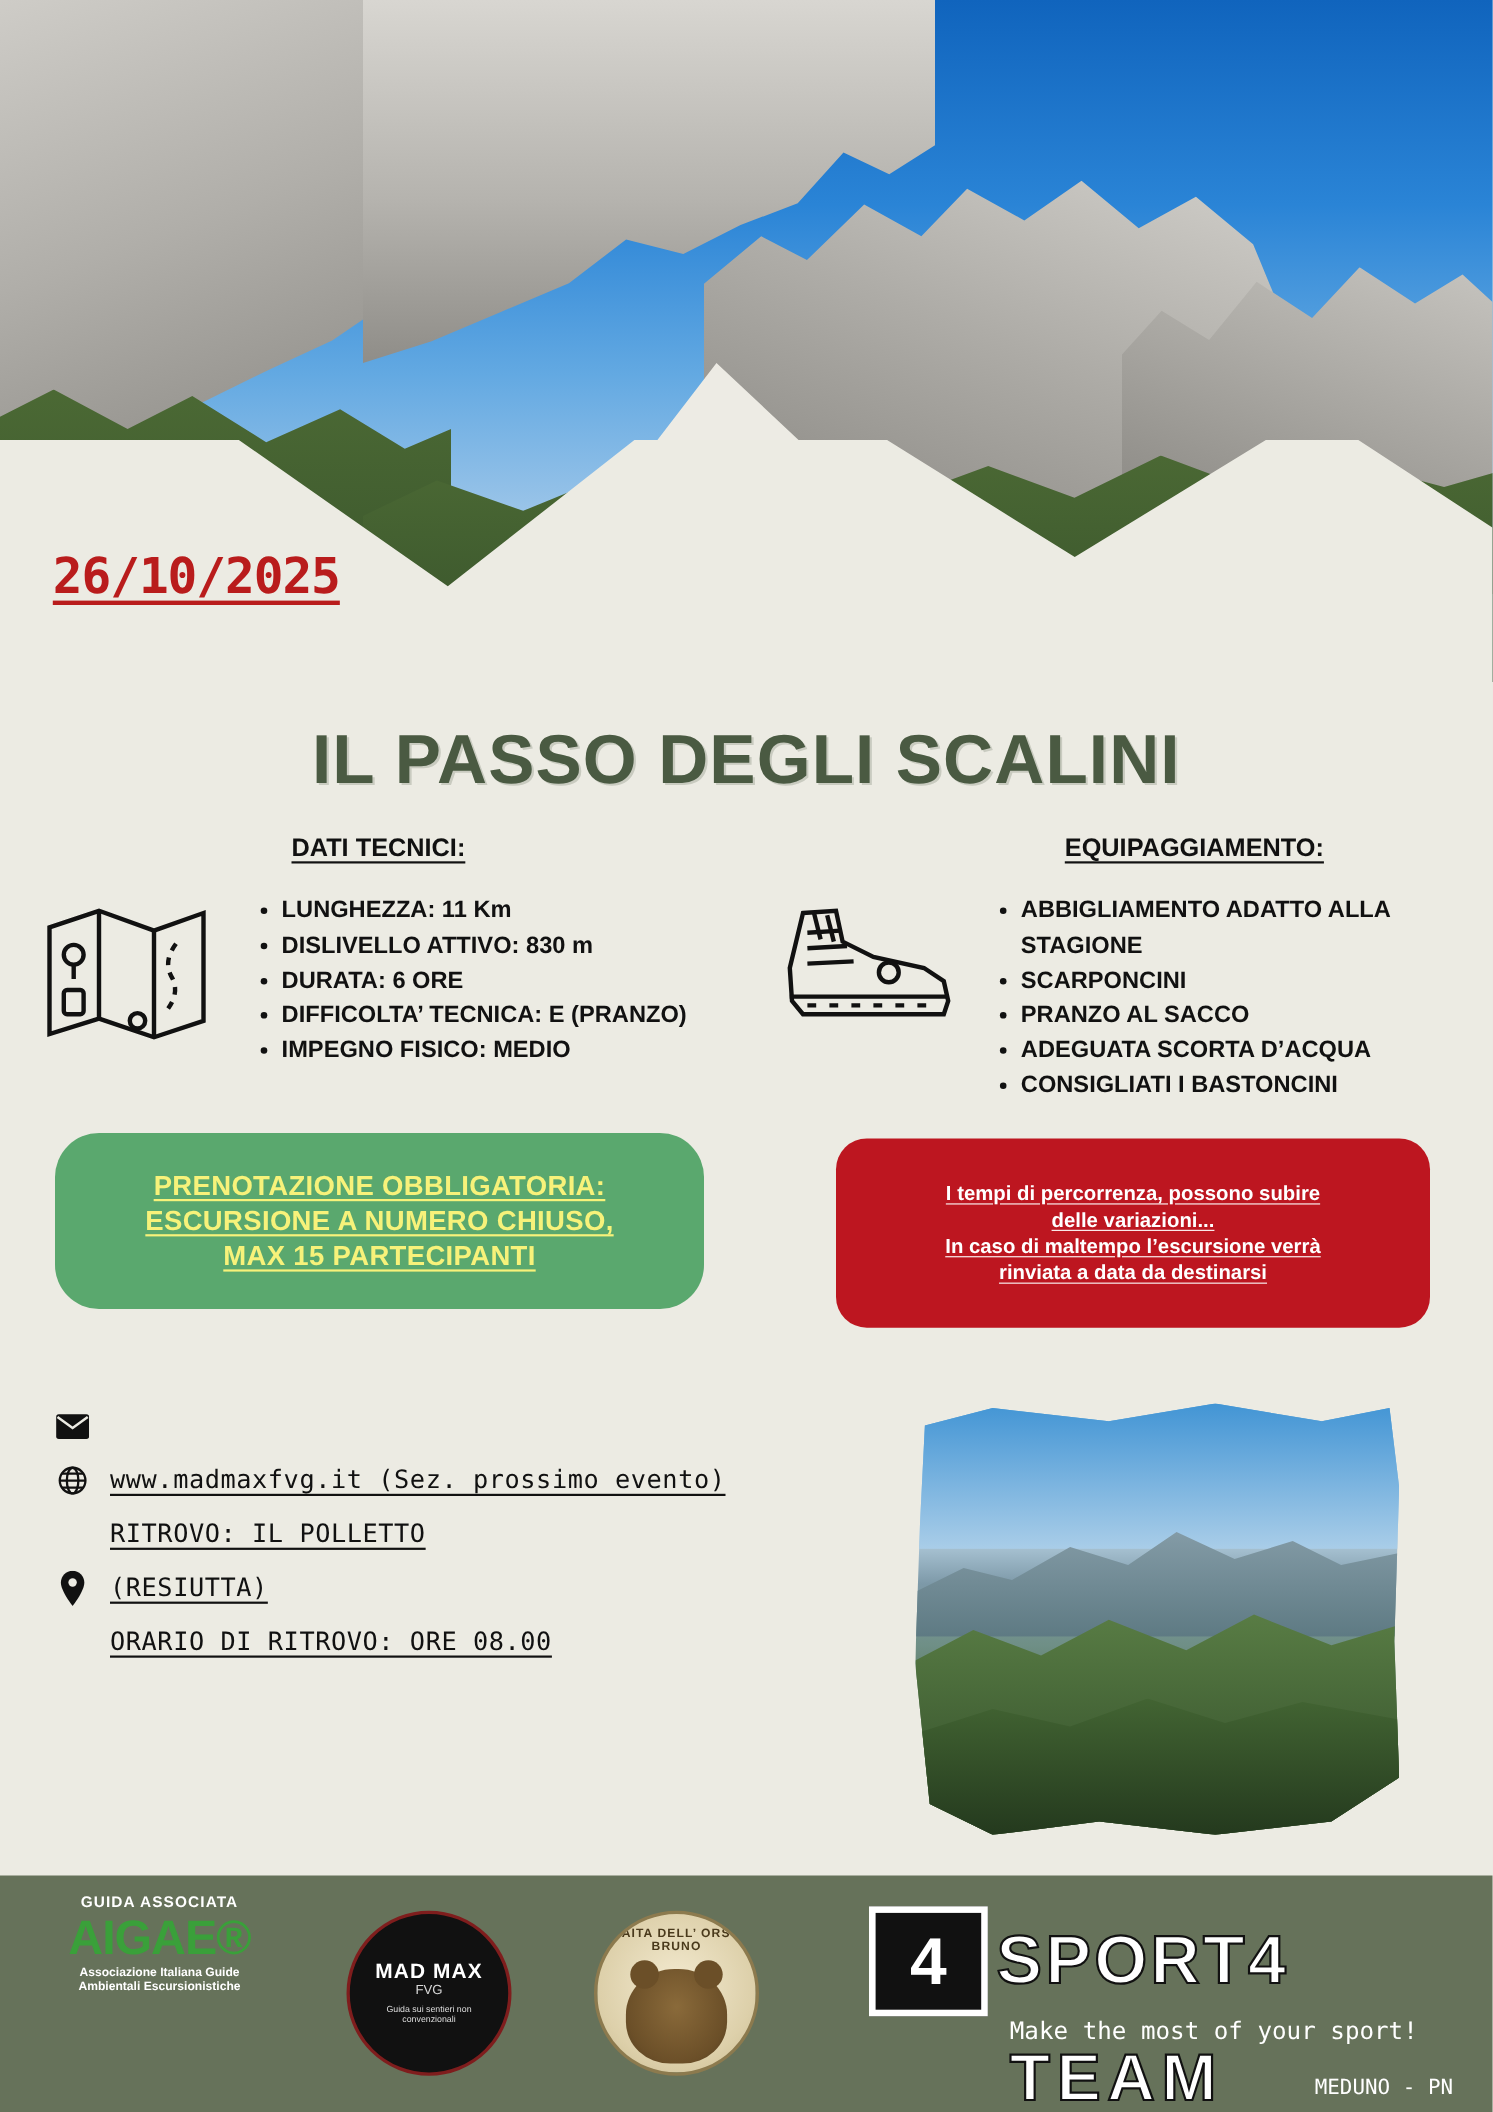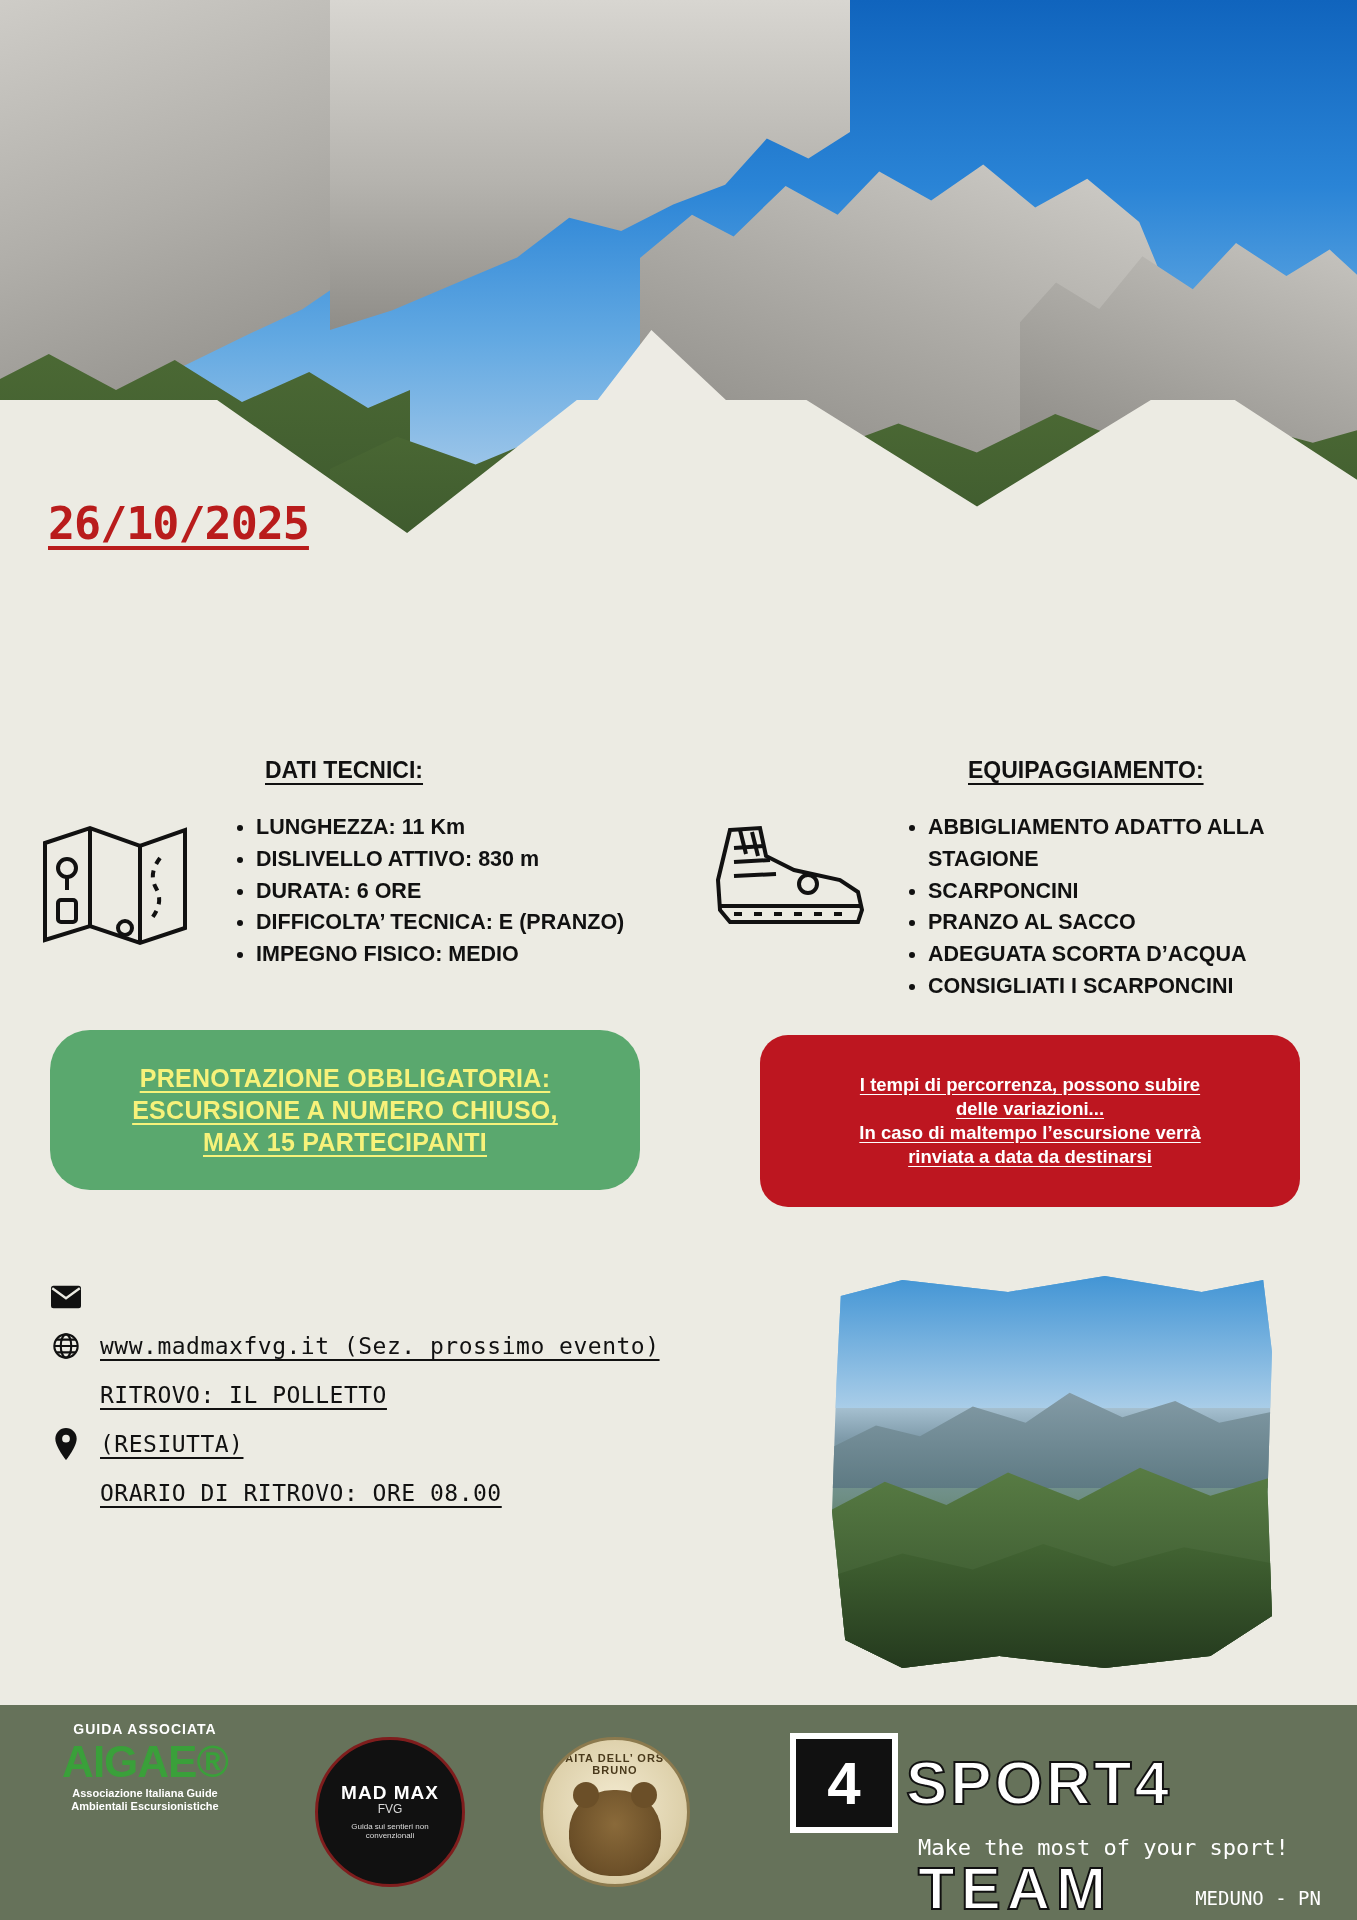--- a/index.html
+++ b/index.html
@@ -327,20 +327,21 @@
   </div>
 </div>
 
 <div class="paper"></div>
 <div class="paper2"></div>
 
 <div class="content">
 
   <div class="date">26/10/2025</div>
 
+  <div class="title">IL PASSO DEGLI SCALINI</div>
 
   <div class="sec-head left">DATI TECNICI:</div>
   <div class="icon-map">
     <svg width="150" height="135" viewBox="0 0 150 135" fill="none" stroke="#111" stroke-width="4">
       <path d="M5 25 L50 10 L100 28 L145 12 L145 110 L100 125 L50 108 L5 122 Z"></path>
       <path d="M50 10 L50 108"></path>
       <path d="M100 28 L100 125"></path>
       <circle cx="27" cy="50" r="9"></circle>
       <path d="M27 59 L27 72"></path>
       <circle cx="85" cy="110" r="7"></circle>
@@ -368,21 +369,21 @@
       <path d="M44 66 L86 64"></path>
       <circle cx="118" cy="74" r="9"></circle>
       <path d="M44 104 L52 104 M64 104 L72 104 M84 104 L92 104 M104 104 L112 104 M124 104 L132 104 M144 104 L152 104"></path>
     </svg>
   </div>
   <ul class="bullets equip">
     <li>ABBIGLIAMENTO ADATTO ALLA STAGIONE</li>
     <li>SCARPONCINI</li>
     <li>PRANZO AL SACCO</li>
     <li>ADEGUATA SCORTA D’ACQUA</li>
-    <li>CONSIGLIATI I SCARPONCINI</li>
+    <li>CONSIGLIATI I BASTONCINI</li>
   </ul>
 
   <div class="green-box">
     <span>PRENOTAZIONE OBBLIGATORIA:</span>
     <span>ESCURSIONE A NUMERO CHIUSO,</span>
     <span>MAX 15 PARTECIPANTI</span>
   </div>
 
   <div class="red-box">
     <span>I tempi di percorrenza, possono subire</span>

